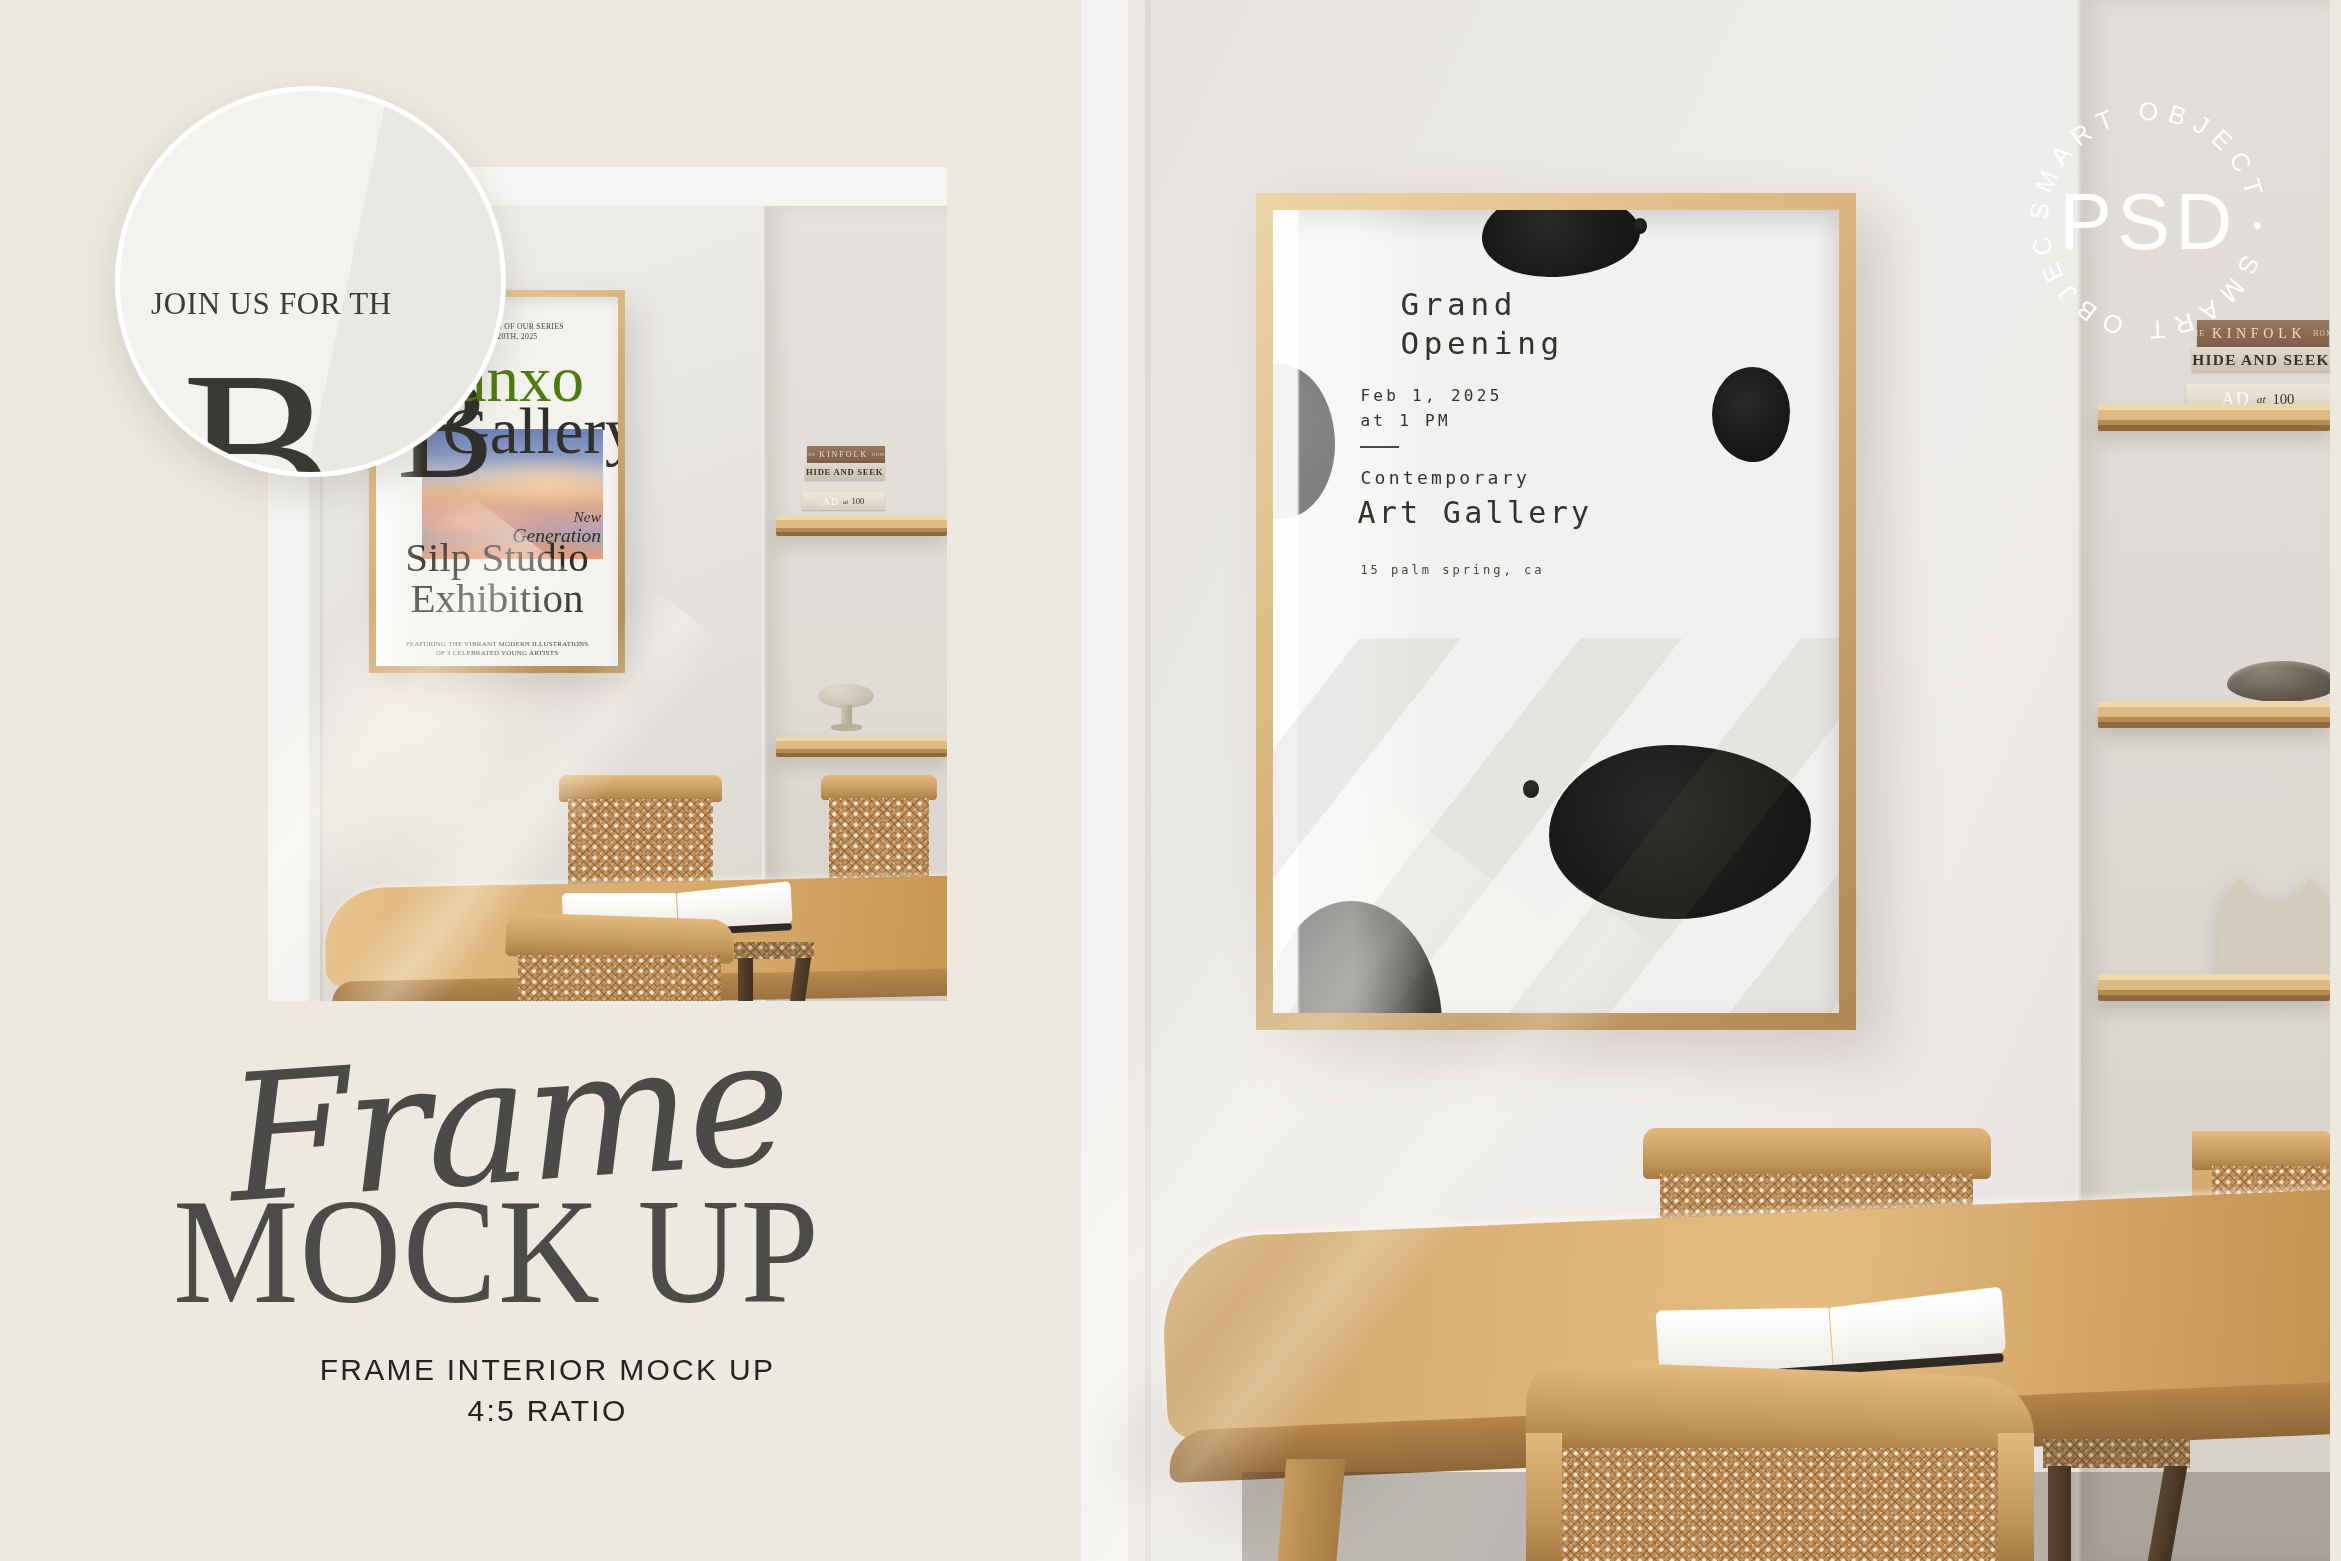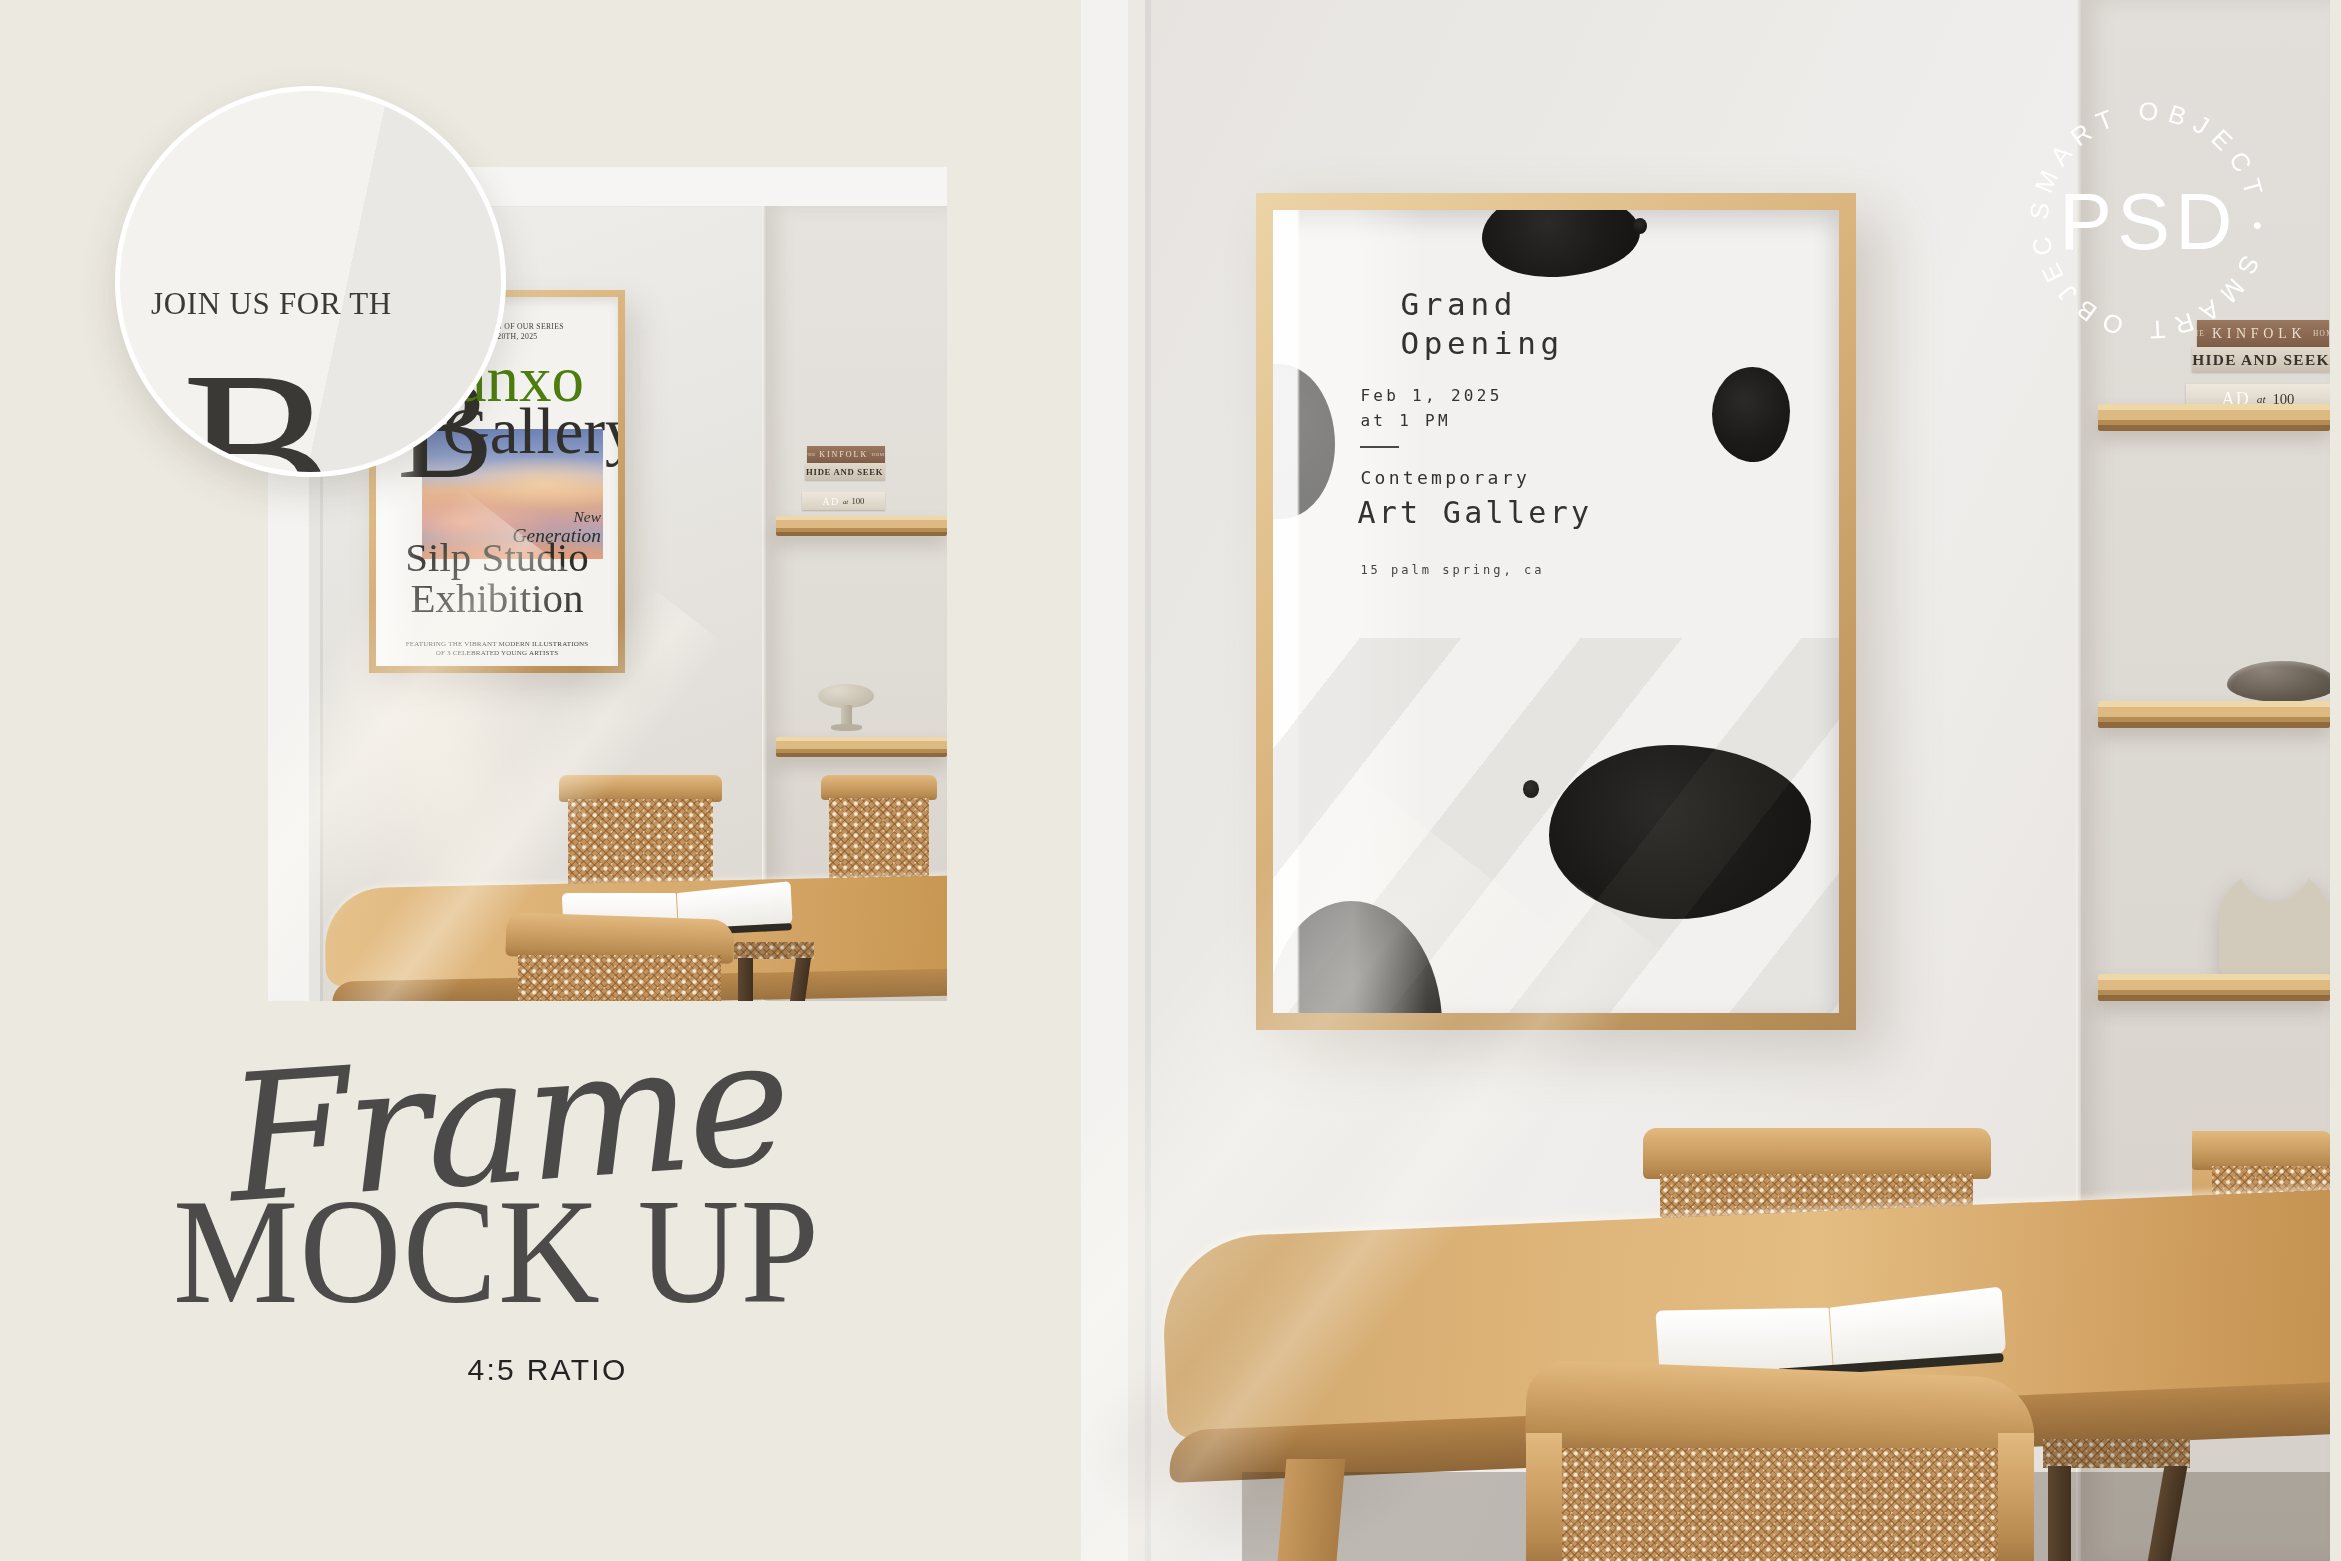--- a/index.html
+++ b/index.html
@@ -267,20 +267,21 @@
     </div>
 
     <div class="abs magnifier">
       <div class="magText">JOIN US FOR TH</div>
       <div class="magB">B</div>
     </div>
 
     <div class="abs headline-script">Frame</div>
     <div class="abs headline-caps">MOCK UP</div>
     <div class="abs details">
+      <div class="detail-line">FRAME INTERIOR MOCK UP</div>
       <div class="detail-line">4:5 RATIO</div>
     </div>
   </section>
 
   <section class="abs photoR">
     <div class="abs cornerR"></div>
     <div class="abs wallShadeR"></div>
 
     <div class="abs nicheR-edge"></div>
     <div class="abs nicheR"></div>

